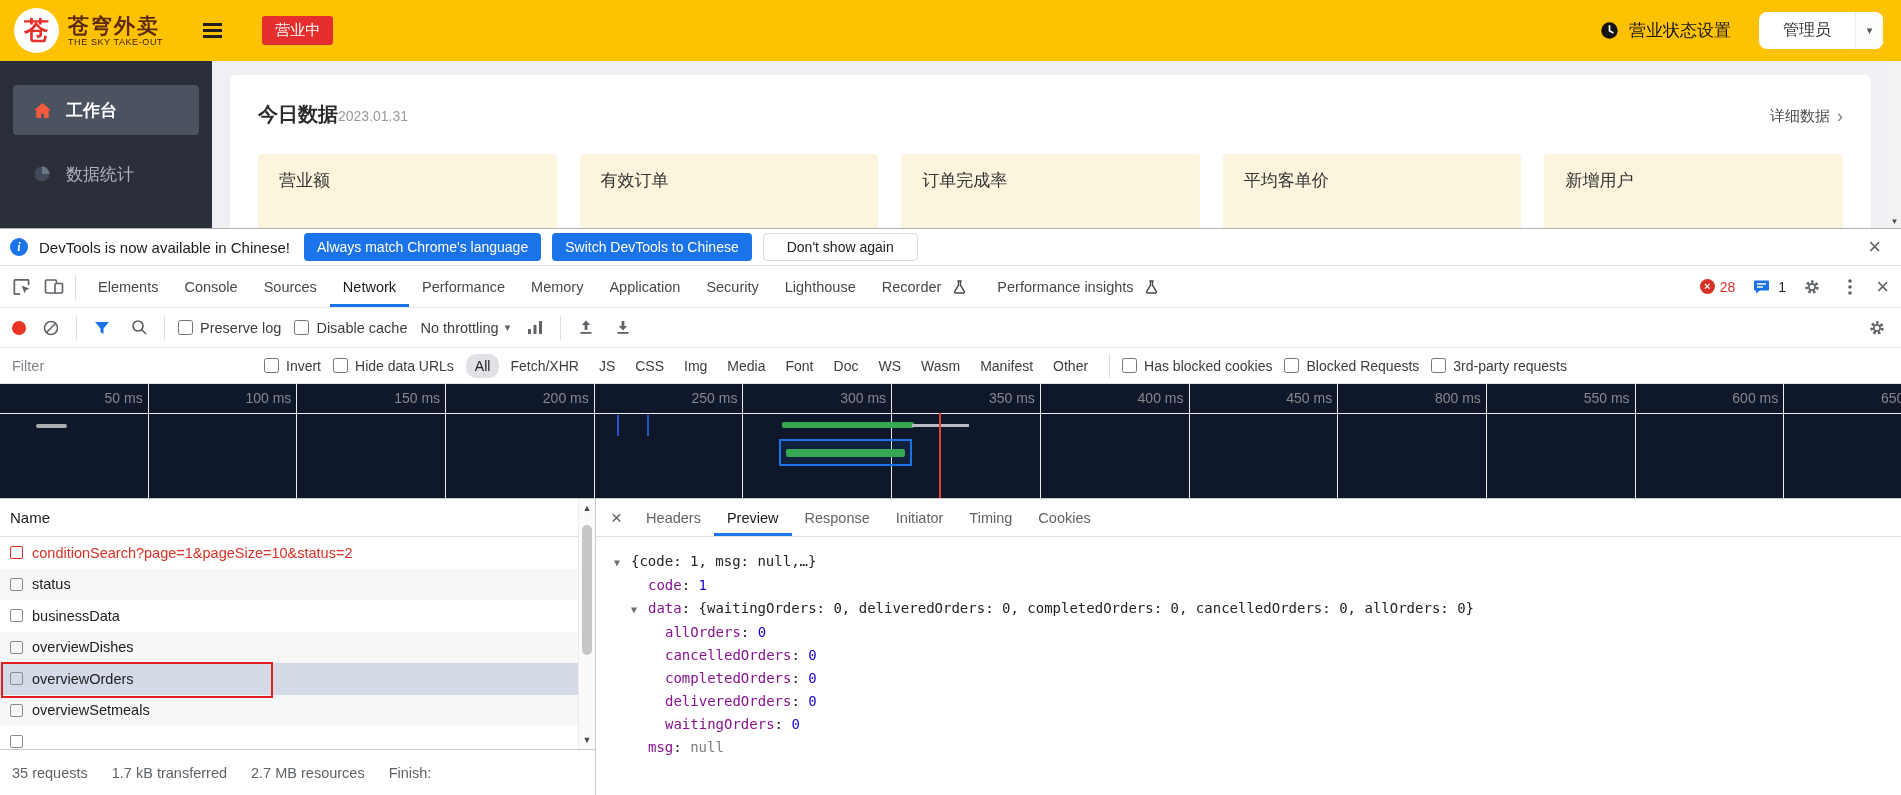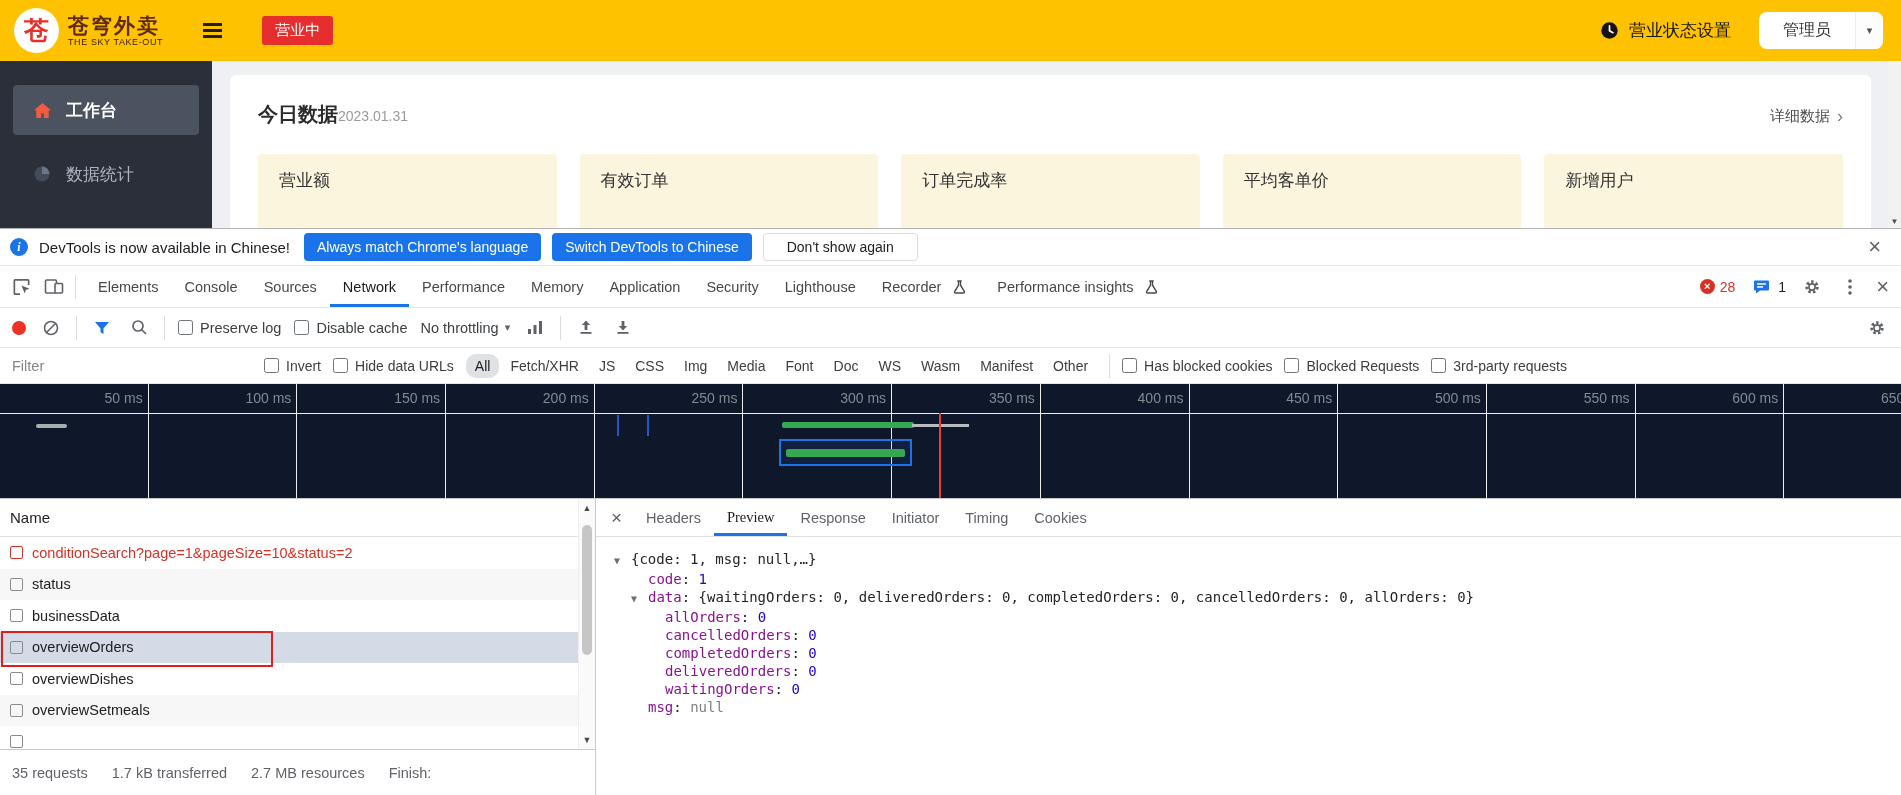--- a/index.html
+++ b/index.html
@@ -106,22 +106,22 @@
   .req-icon{width:13px;height:13px;border:1.6px solid #878c91;border-radius:2px;flex:0 0 auto;}
   .req-name{white-space:nowrap;overflow:hidden;}
   .req-scrollbar{position:absolute;top:0;right:0;bottom:46px;width:17px;background:#fafafa;border-left:1px solid #ececec;display:flex;flex-direction:column;align-items:center;justify-content:space-between;padding:4px 0;font-size:9px;color:#4a4a4a;z-index:3;}
   .sb-thumb{position:absolute;top:26px;left:3px;width:10px;height:130px;background:#c6c6c6;border-radius:5px;}
   .req-summary{height:46px;flex:0 0 auto;border-top:1px solid #c9c9c9;display:flex;align-items:center;gap:24px;padding:0 12px;font-size:14.5px;color:#5f6368;background:#fff;white-space:nowrap;overflow:hidden;}
 
   .detail-panel{flex:1;display:flex;flex-direction:column;min-width:0;min-height:0;}
   .detail-tabs{height:38px;flex:0 0 auto;display:flex;align-items:stretch;border-bottom:1px solid #e0e0e0;padding-left:4px;}
   .dp-close{display:flex;align-items:center;padding:0 11px;font-size:19px;color:#5f6368;cursor:pointer;}
   .dp-tab{display:flex;align-items:center;padding:0 13px;font-size:14.5px;color:#5f6368;cursor:pointer;}
-  .dp-tab.active{color:#1a1a1a;box-shadow:inset 0 -3px 0 var(--accent-blue,#1a73e8);font-family:Liberation Serif, serif;}
-  .preview-pane{flex:1;overflow:hidden;padding:13px 0 6px 10px;font-family:"DejaVu Sans Mono","Liberation Mono",monospace;font-size:14px;line-height:18px;color:#242424;}
+  .dp-tab.active{color:#1a1a1a;box-shadow:inset 0 -3px 0 var(--accent-blue,#1a73e8);}
+  .preview-pane{flex:1;overflow:hidden;padding:13px 0 6px 10px;font-family:"DejaVu Sans Mono","Liberation Mono",monospace;font-size:14px;line-height:23px;color:#242424;}
   .pv-line{white-space:nowrap;}
   .pv-exp{display:inline-block;width:17px;font-size:10px;color:#6e6e6e;}
   .pv-key{color:var(--key-purple,#881391);}
   .pv-val.number{color:var(--number-blue,#1c00cf);}
   .pv-val.null{color:#7f7f7f;}
   .pv-val.plain{color:#242424;}
 </style>
 </head>
 <body>
 
@@ -432,21 +432,21 @@
 
       <div class="tl-col">50 ms</div>
           <div class="tl-col">100 ms</div>
           <div class="tl-col">150 ms</div>
           <div class="tl-col">200 ms</div>
           <div class="tl-col">250 ms</div>
           <div class="tl-col">300 ms</div>
           <div class="tl-col">350 ms</div>
           <div class="tl-col">400 ms</div>
           <div class="tl-col">450 ms</div>
-          <div class="tl-col">500 ms</div>
+          <div class="tl-col">800 ms</div>
           <div class="tl-col">550 ms</div>
           <div class="tl-col">600 ms</div>
           <div class="tl-col">650 ms</div>
         </div>
       <div class="tl-hline"></div>
       <div class="wf wf-gray1"></div>
       <div class="wf wf-blue-a"></div>
       <div class="wf wf-blue-b"></div>
       <div class="wf wf-green1"></div>
       <div class="wf wf-gray2"></div>
@@ -468,27 +468,27 @@
               <span class="req-name">conditionSearch?page=1&amp;pageSize=10&amp;status=2</span>
             </div>
             <div class="req-row">
               <span class="req-icon"></span>
               <span class="req-name">status</span>
             </div>
             <div class="req-row">
               <span class="req-icon"></span>
               <span class="req-name">businessData</span>
             </div>
+            <div class="req-row">
+              <span class="req-icon"></span>
+              <span class="req-name">overviewDishes</span>
+            </div>
             <div class="req-row selected annotated">
               <span class="req-icon"></span>
               <span class="req-name">overviewOrders</span>
-            </div>
-            <div class="req-row">
-              <span class="req-icon"></span>
-              <span class="req-name">overviewDishes</span>
             </div>
             <div class="req-row">
               <span class="req-icon"></span>
               <span class="req-name">overviewSetmeals</span>
             </div>
             <div class="req-row">
               <span class="req-icon"></span>
               <span class="req-name"></span>
             </div>
           </div>

